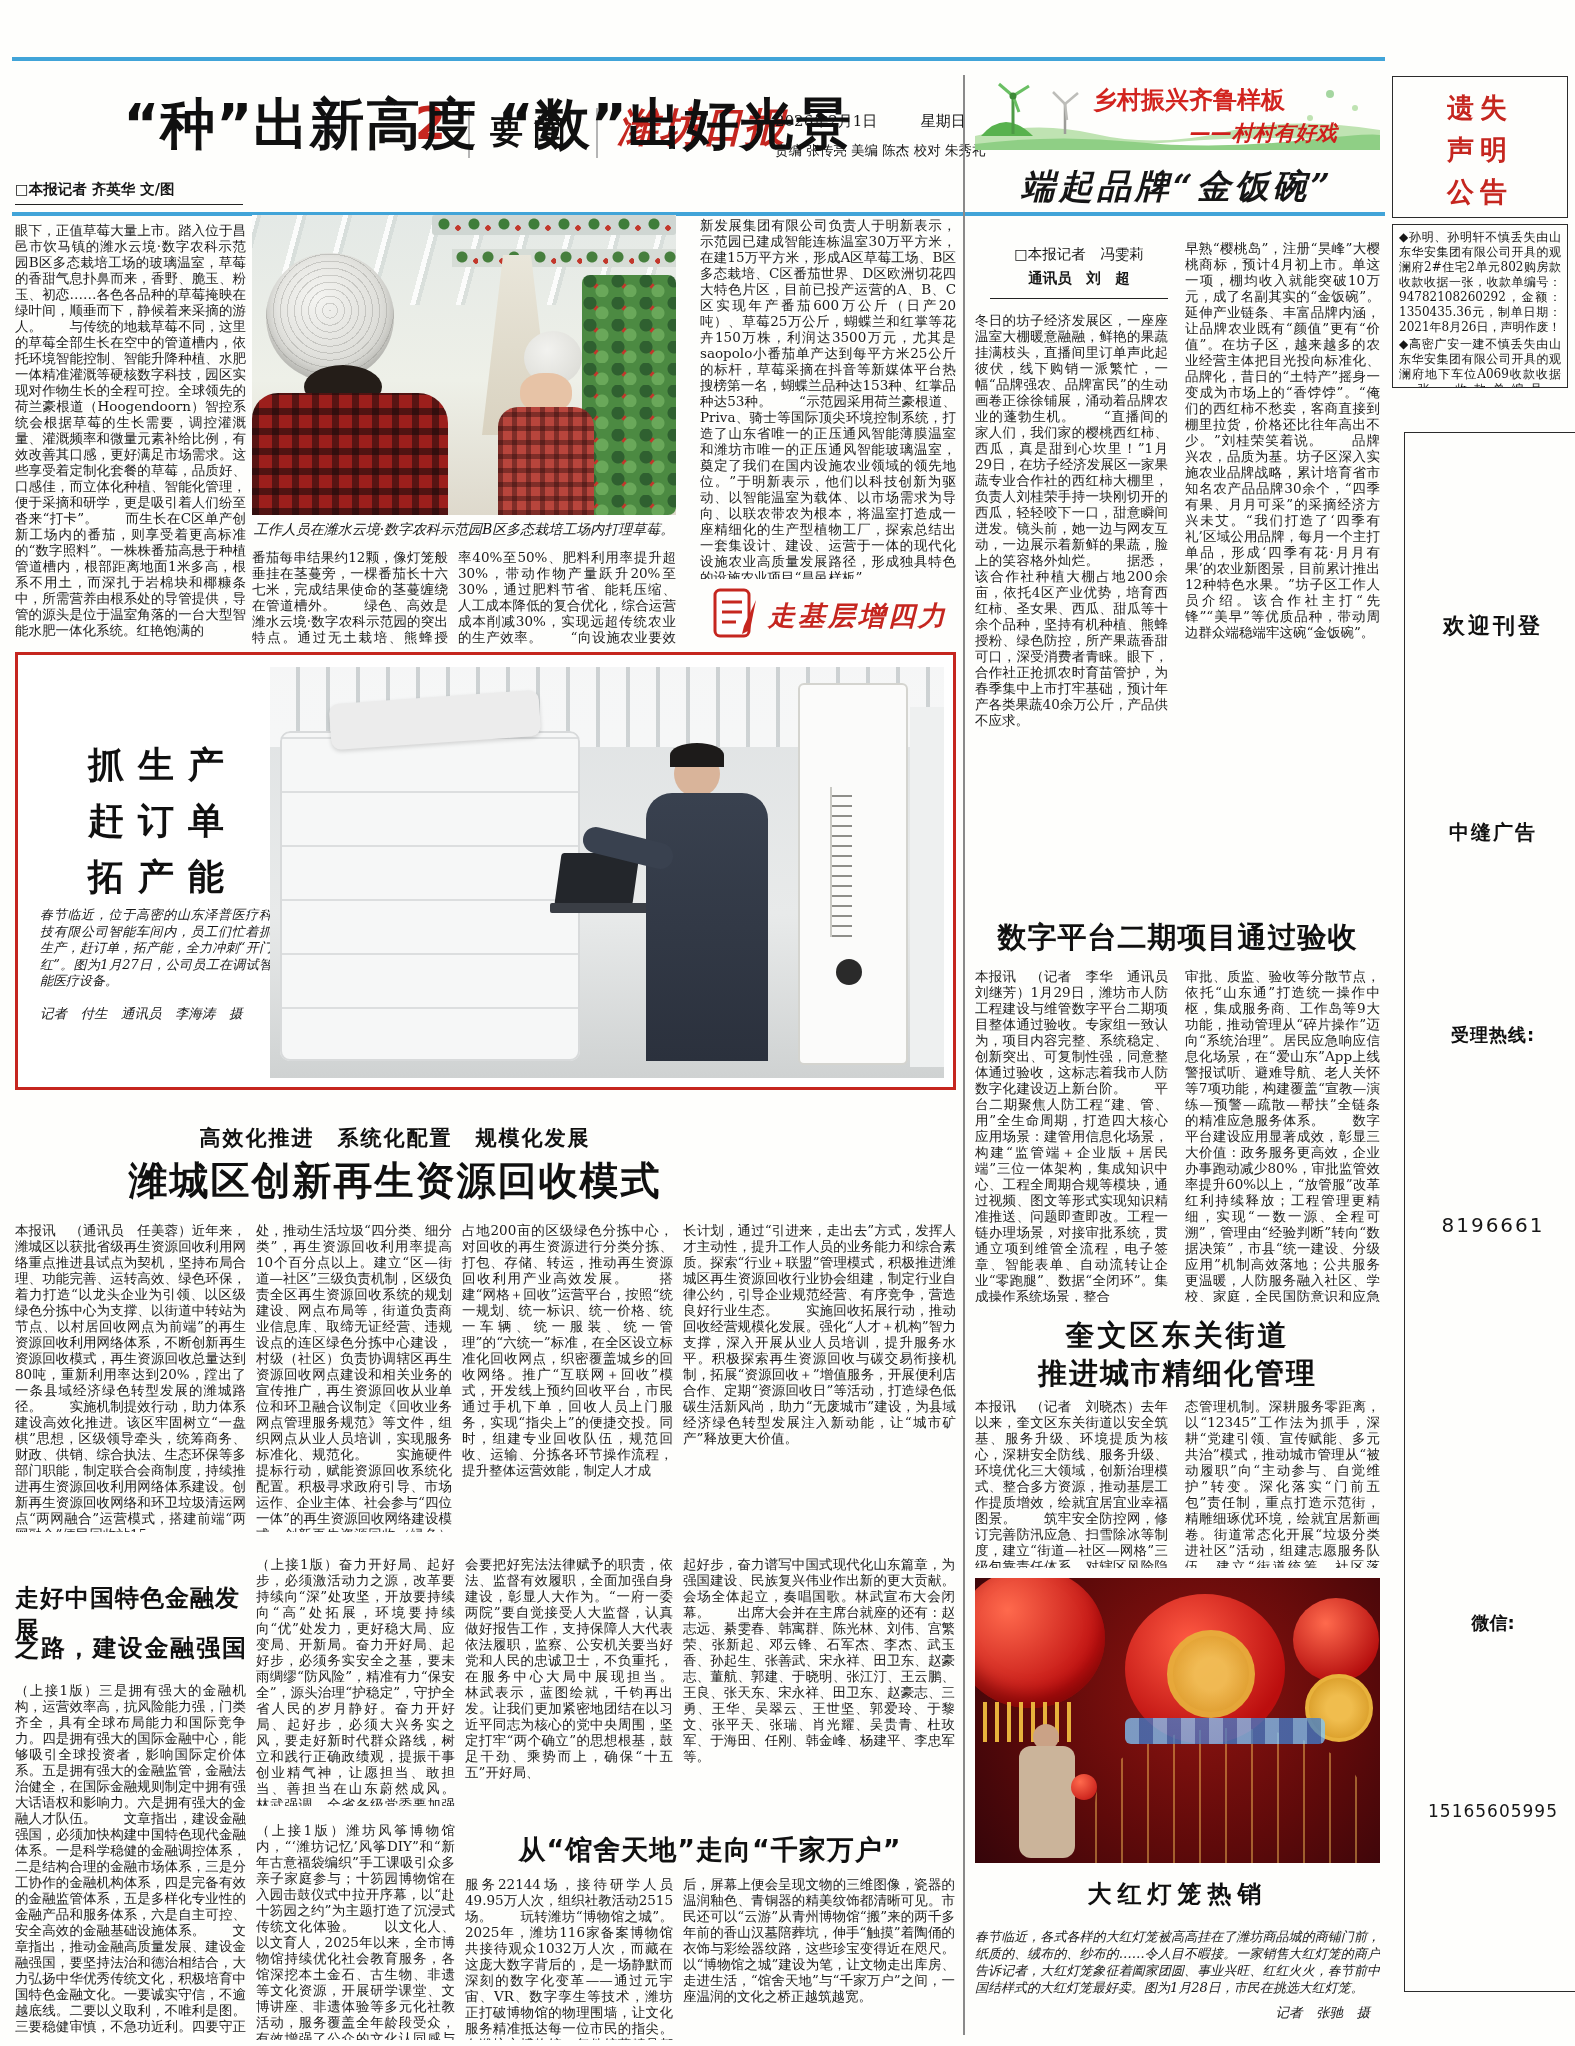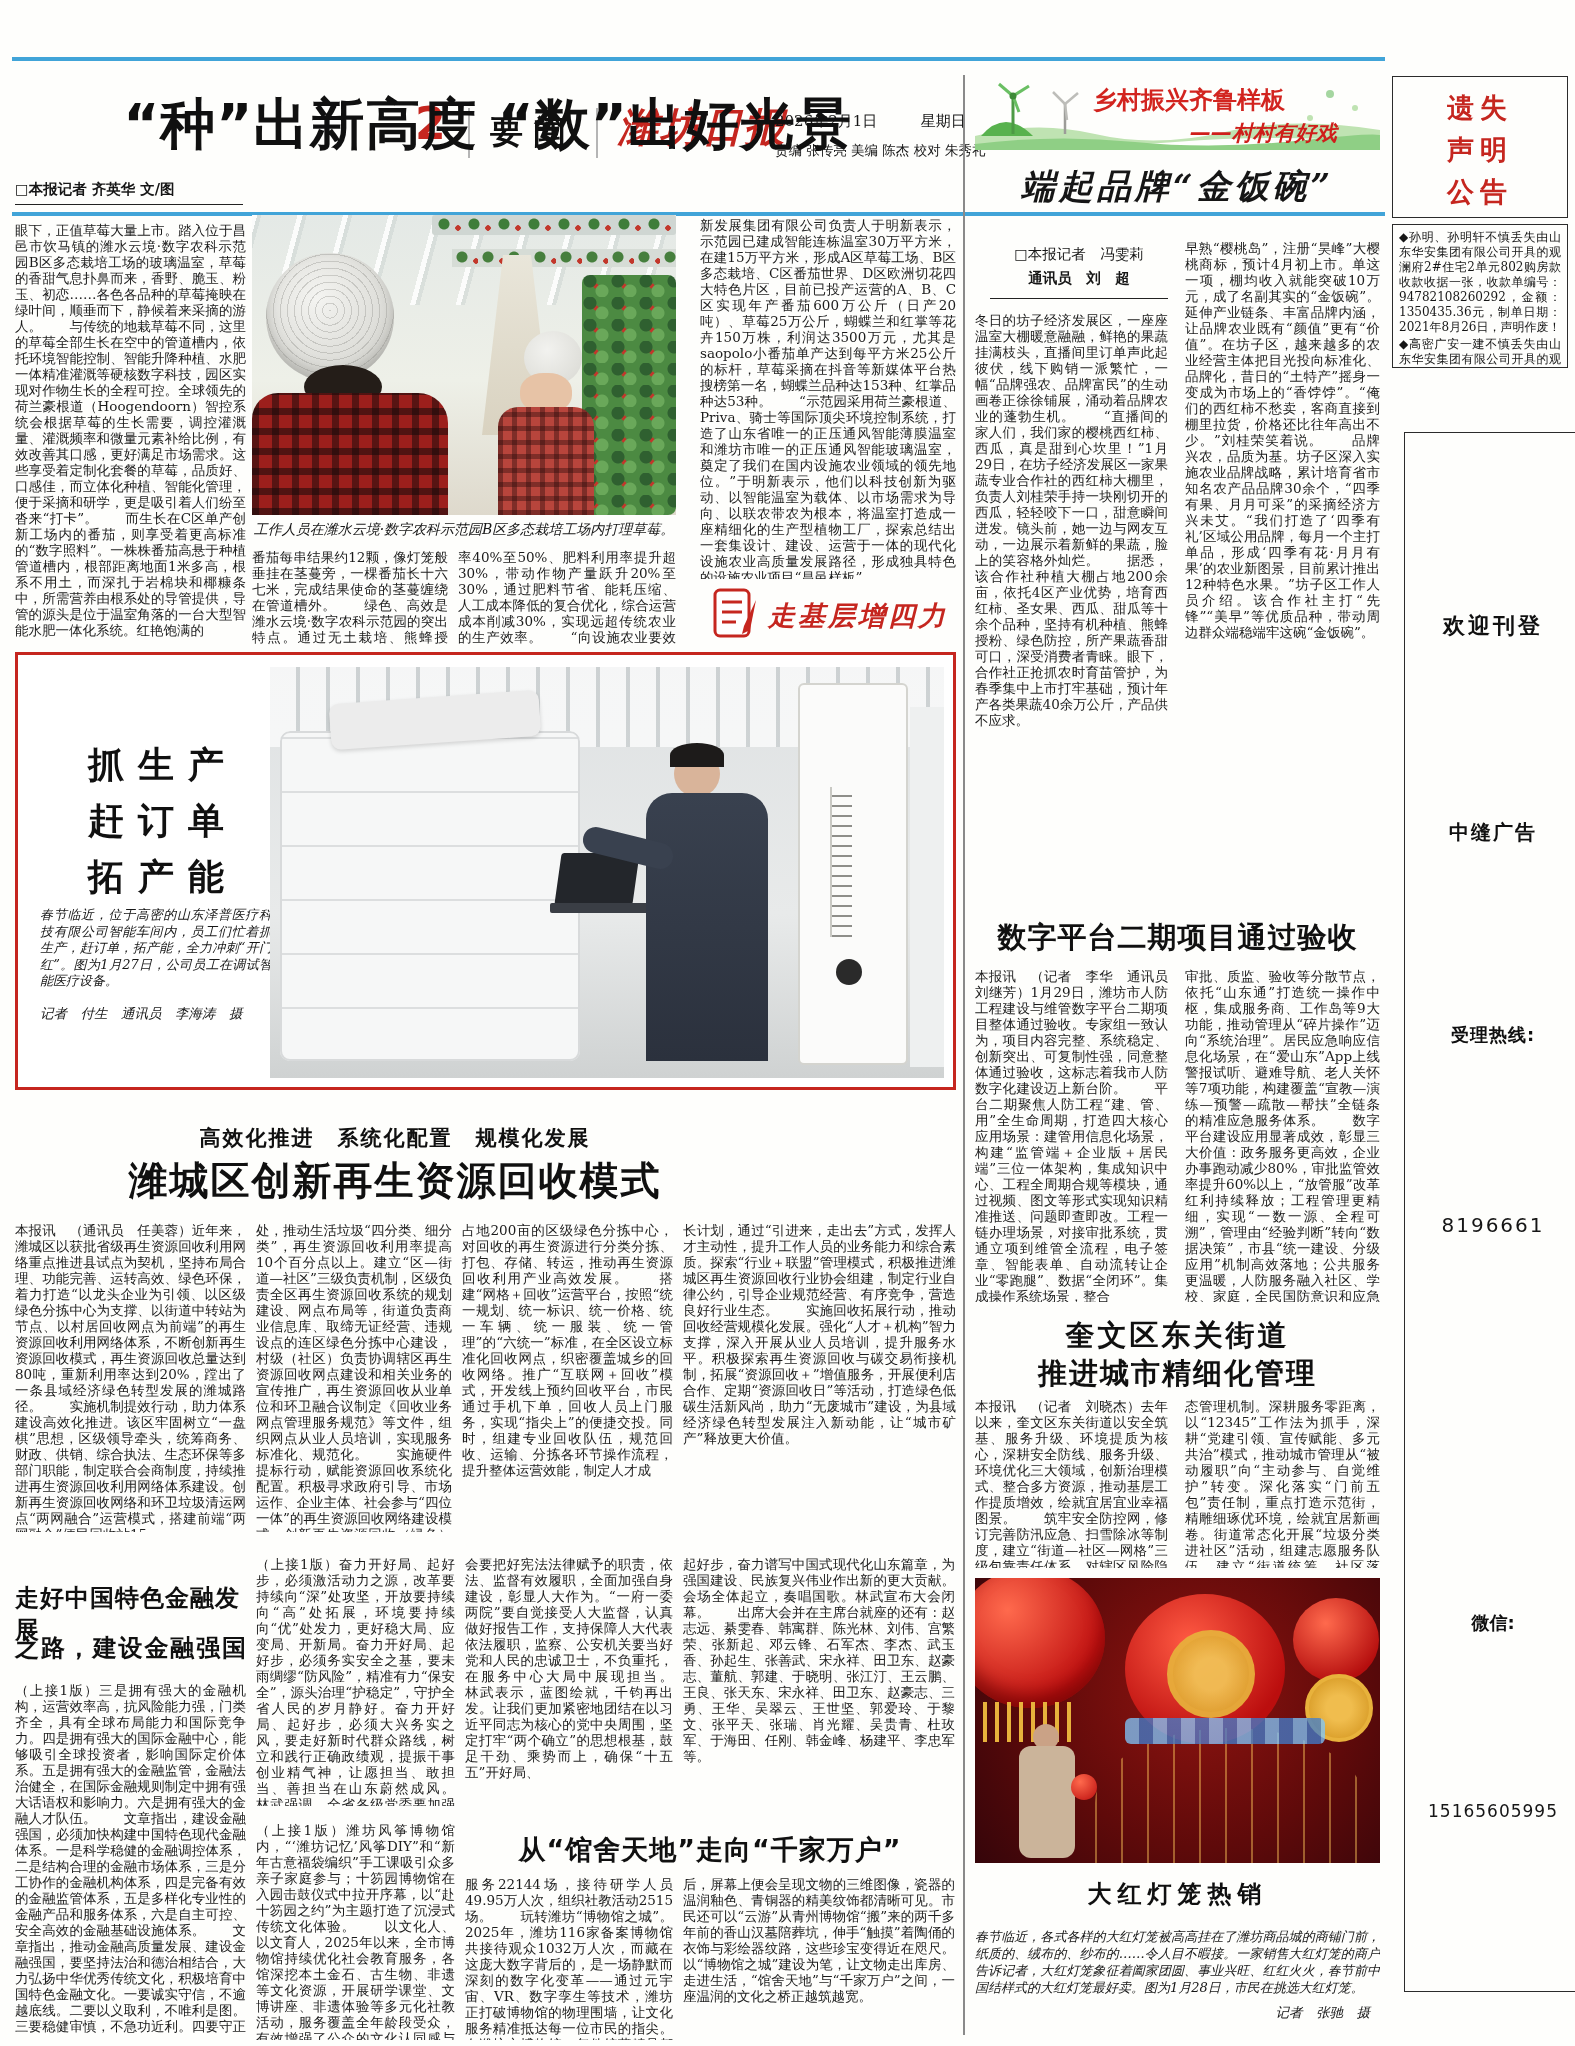--- a/index.html
+++ b/index.html
@@ -177,21 +177,21 @@
   <div class="abs hl center" style="left:1000px;top:1878px;width:355px;font-size:24px;letter-spacing:6px;">大红灯笼热销</div>
   <div class="abs kai" style="left:975px;top:1928px;width:405px;height:72px;font-size:13px;line-height:17px;text-align:justify;overflow:hidden;">春节临近，各式各样的大红灯笼被高高挂在了潍坊商品城的商铺门前，纸质的、绒布的、纱布的……令人目不暇接。一家销售大红灯笼的商户告诉记者，大红灯笼象征着阖家团圆、事业兴旺、红红火火，春节前中国结样式的大红灯笼最好卖。图为1月28日，市民在挑选大红灯笼。</div>
   <div class="abs kai" style="left:975px;top:2004px;width:395px;text-align:right;font-size:13.5px;">记者　张驰　摄</div>
 
   <div class="abs box center" style="left:1392px;top:76px;width:176px;height:142px;padding-top:10px;">
     <div class="red hl" style="font-size:27px;line-height:42px;letter-spacing:6px;">遗失</div>
     <div class="red hl" style="font-size:27px;line-height:42px;letter-spacing:6px;">声明</div>
     <div class="red hl" style="font-size:27px;line-height:42px;letter-spacing:6px;">公告</div>
   </div>
 
-  <div class="abs box" style="left:1392px;top:224px;width:176px;height:144px;padding:5px 6px;overflow:hidden;">
+  <div class="abs box" style="left:1392px;top:224px;width:176px;height:164px;padding:5px 6px;overflow:hidden;">
     <div style="font-size:12px;line-height:15px;text-align:justify;">◆孙明、孙明轩不慎丢失由山东华安集团有限公司开具的观澜府2#住宅2单元802购房款收款收据一张，收款单编号：94782108260292，金额：1350435.36元，制单日期：2021年8月26日，声明作废！</div>
     <div style="font-size:12px;line-height:15px;text-align:justify;margin-top:2px;">◆高密广安一建不慎丢失由山东华安集团有限公司开具的观澜府地下车位A069收款收据一张，收款单编号：94782102240090，金额：120000元，制单日期：2021年2月24日，声明作废！</div>
   </div>
 
   <div class="abs box" style="left:1404px;top:432px;width:188px;height:1560px;">
     <div class="abs hl center" style="left:0;top:178px;width:176px;font-size:22px;letter-spacing:3px;">欢迎刊登</div>
     <div class="abs hl center" style="left:0;top:386px;width:176px;font-size:20px;letter-spacing:2px;">中缝广告</div>
     <div class="abs hl center" style="left:0;top:590px;width:176px;font-size:18px;letter-spacing:1px;">受理热线:</div>
     <div class="abs center sans" style="left:0;top:780px;width:176px;font-size:20px;letter-spacing:2px;">8196661</div>
     <div class="abs hl center" style="left:0;top:1178px;width:176px;font-size:18px;">微信:</div>

